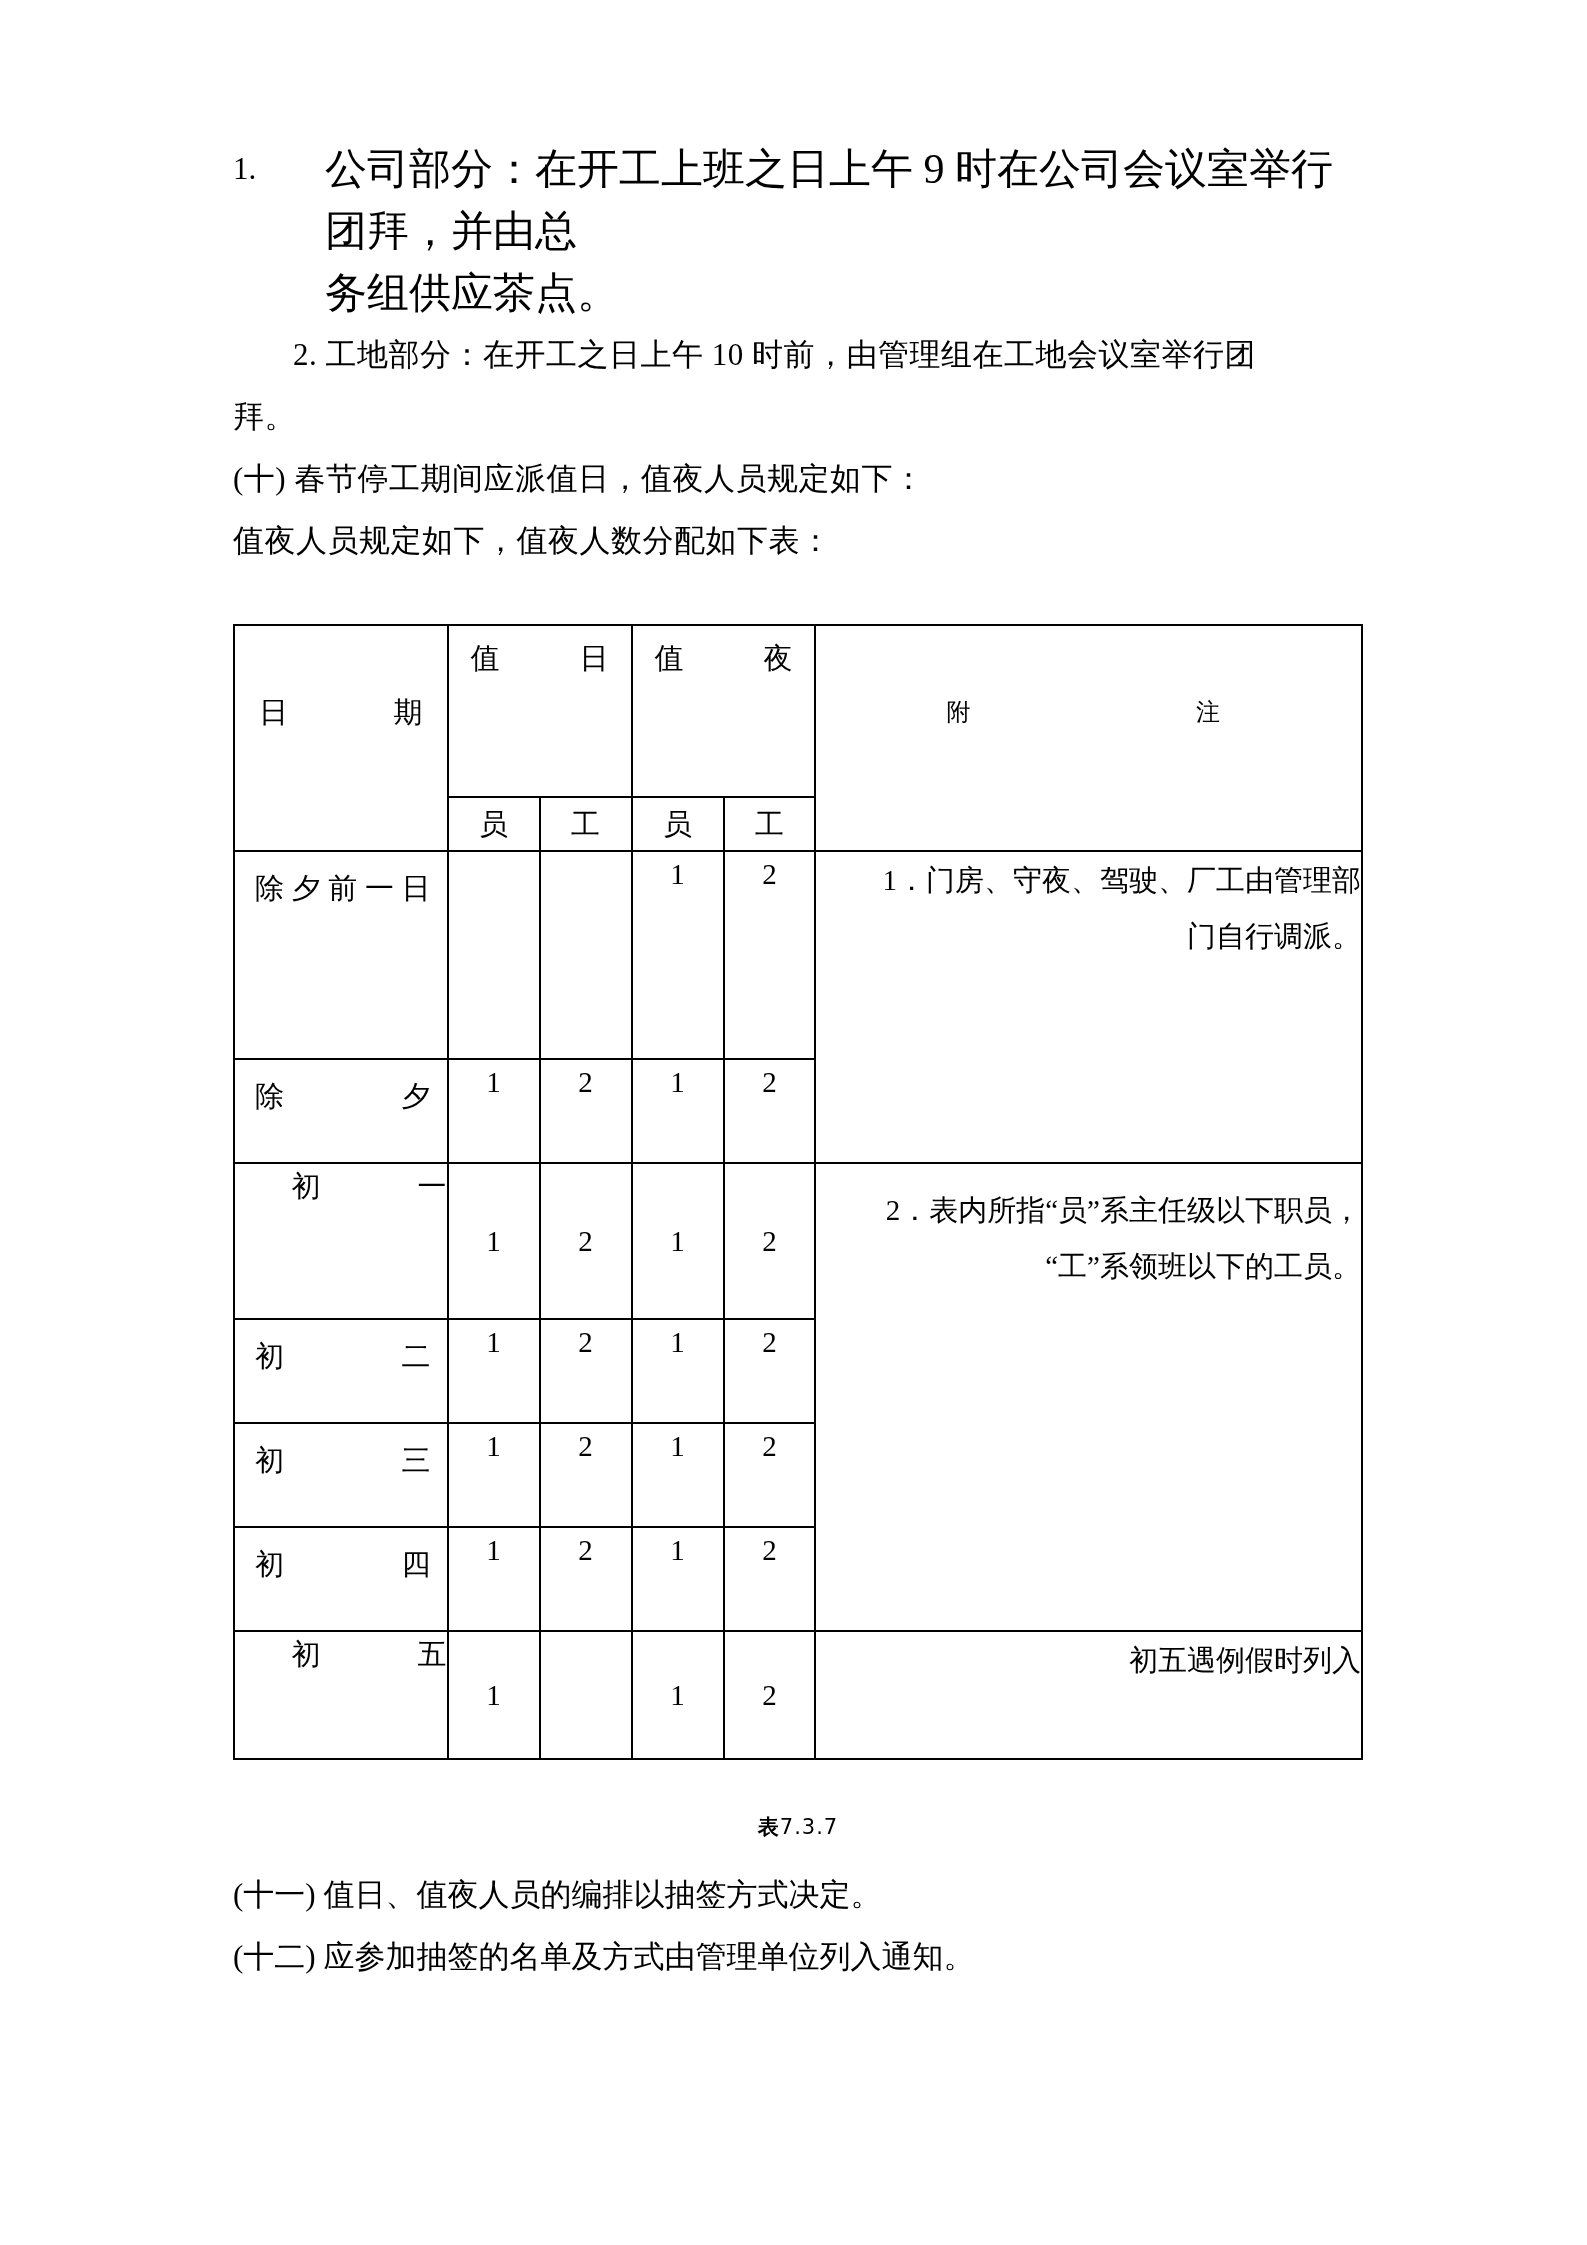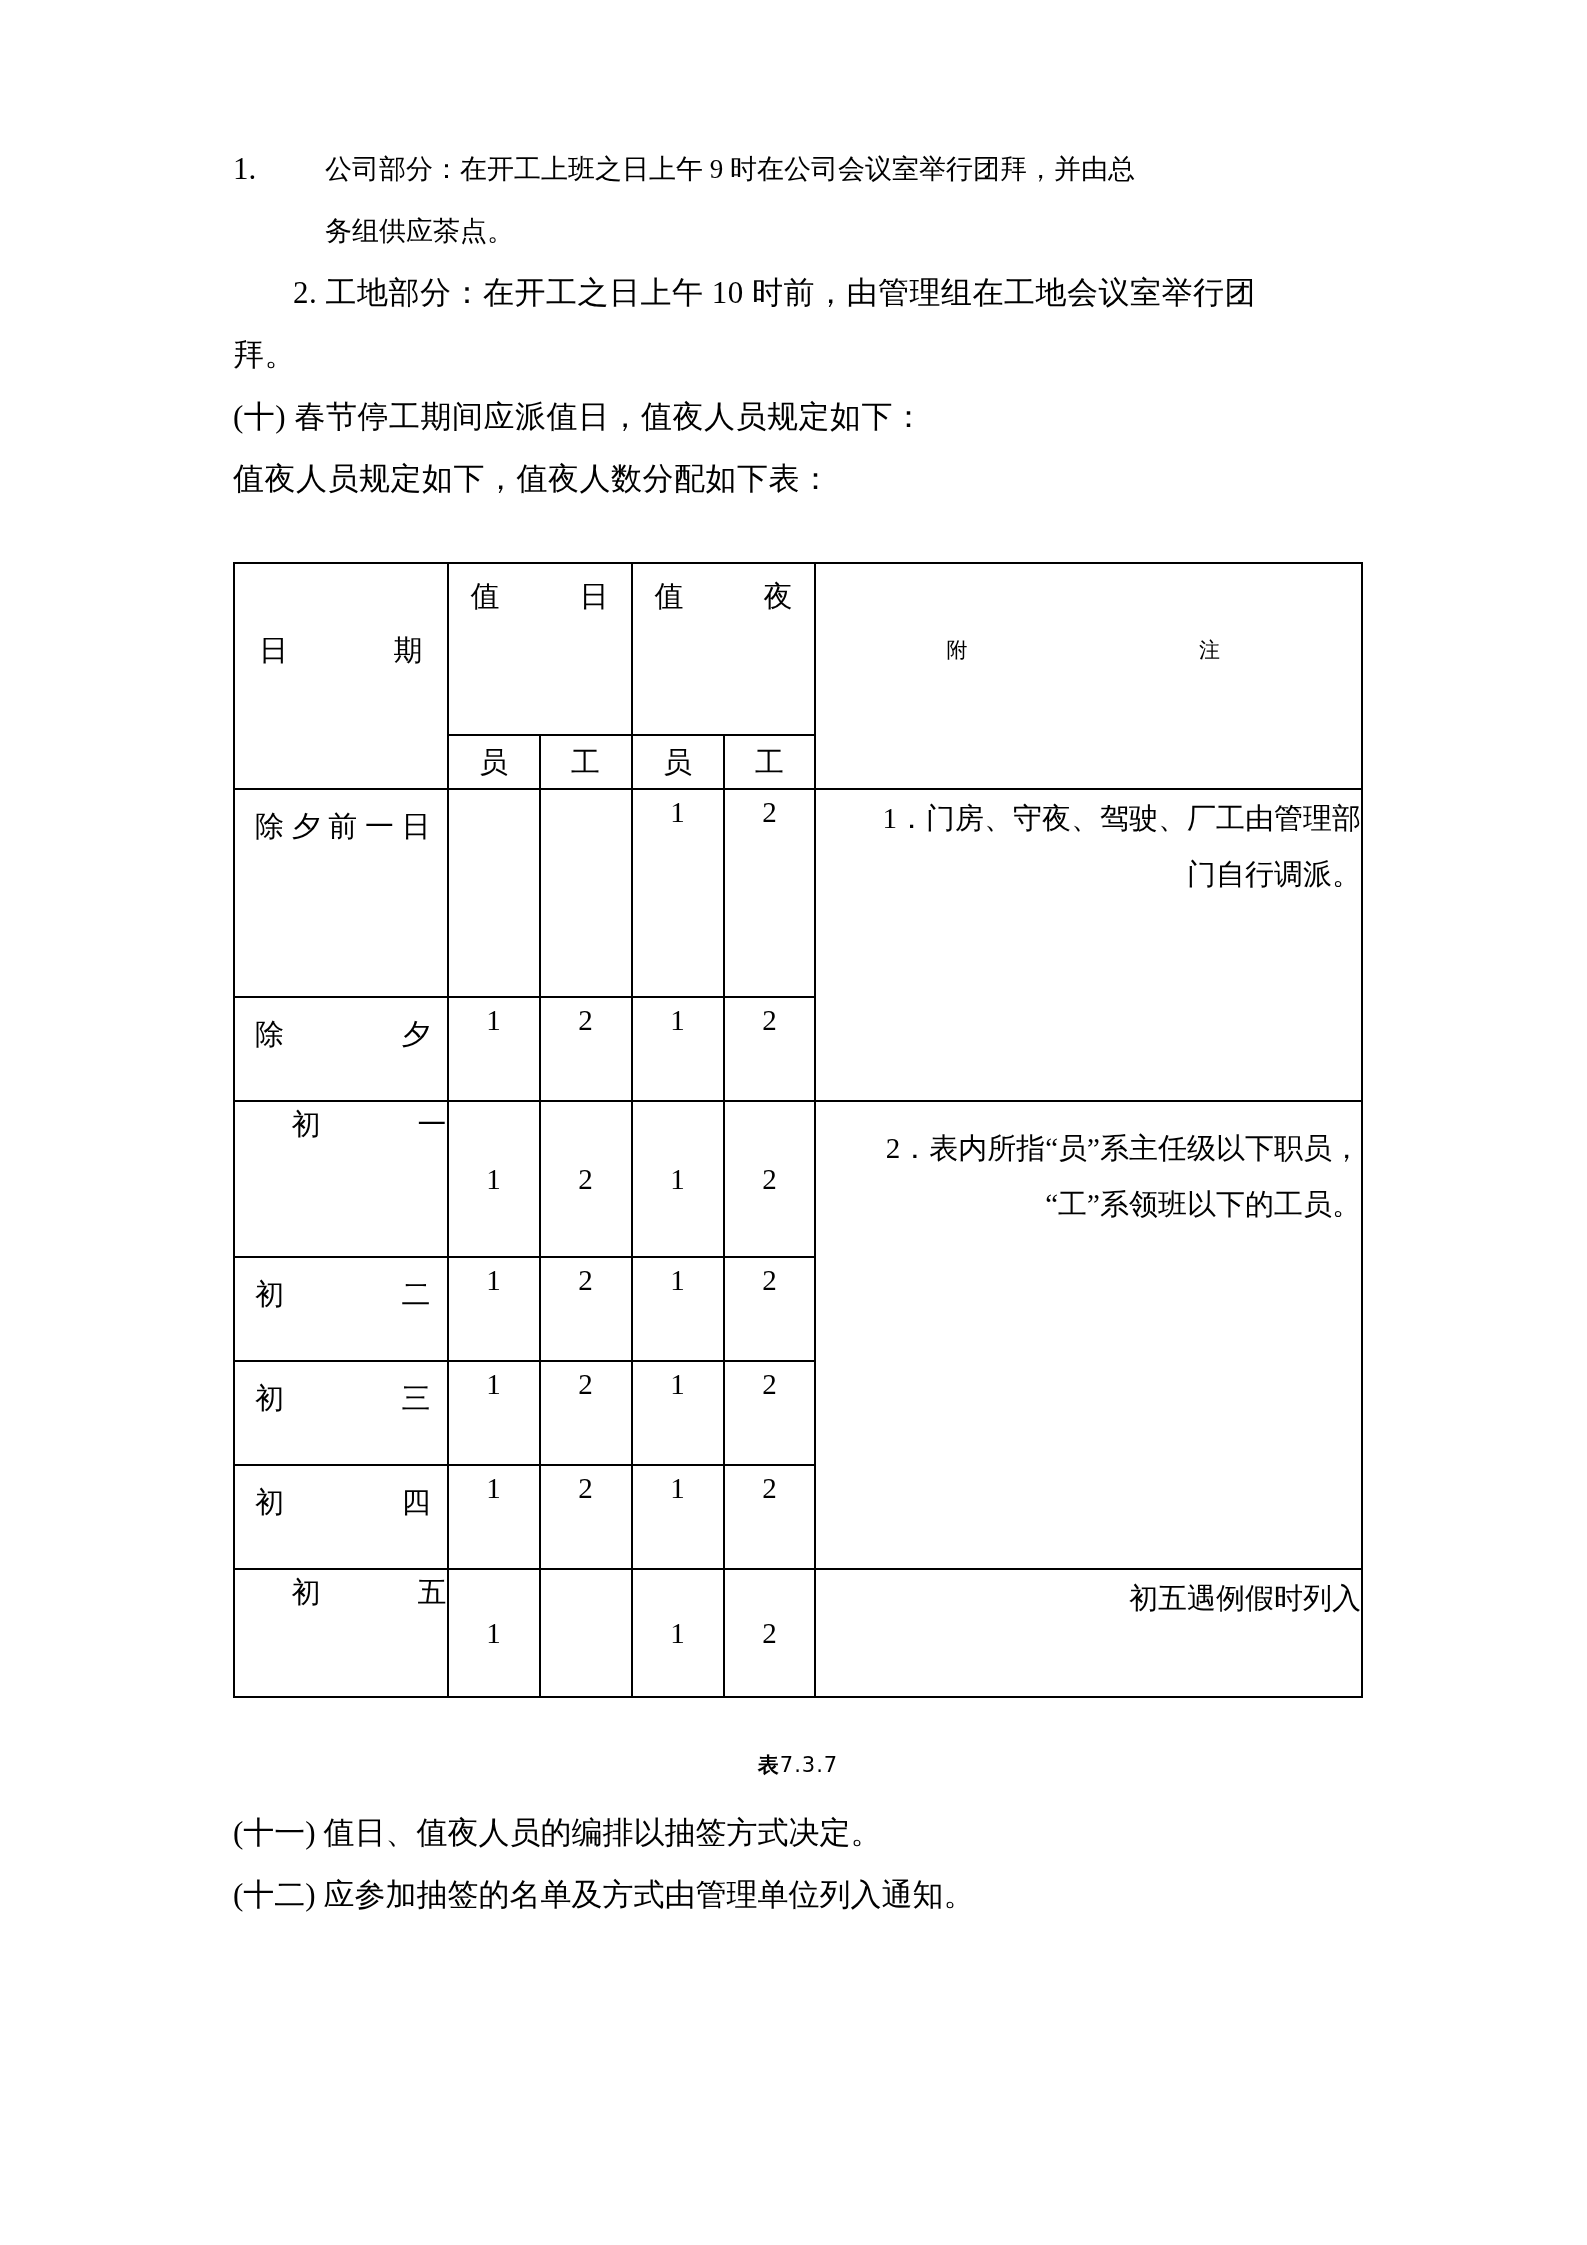--- a/index.html
+++ b/index.html
@@ -43,21 +43,21 @@
     align-items: flex-start;
   }
   .list-num {
     width: 92px;
     flex: 0 0 92px;
     font-size: 31px;
     line-height: 62px;
   }
   .list-body {
     flex: 1;
-    font-size: 27px;
+    font-size: 42px;
     line-height: 62px;
   }
   .list-body .l2 {
     display: block;
   }
   .para.sub {
     padding-left: 60px;
   }
   .para.hang {
     padding-left: 0;
@@ -144,21 +144,21 @@
     height: 100%;
   }
   .hdr-note-label {
     position: absolute;
     top: 66px;
     left: 0;
     right: 11px;
     padding: 0 130px;
     text-align: justify;
     text-align-last: justify;
-    font-size: 21px;
+    font-size: 24px;
     line-height: 40px;
   }
   .hdr-sub {
     height: 52px;
     text-align: center;
     font-size: 29px;
     line-height: 52px;
   }
 
   .num-cell {

